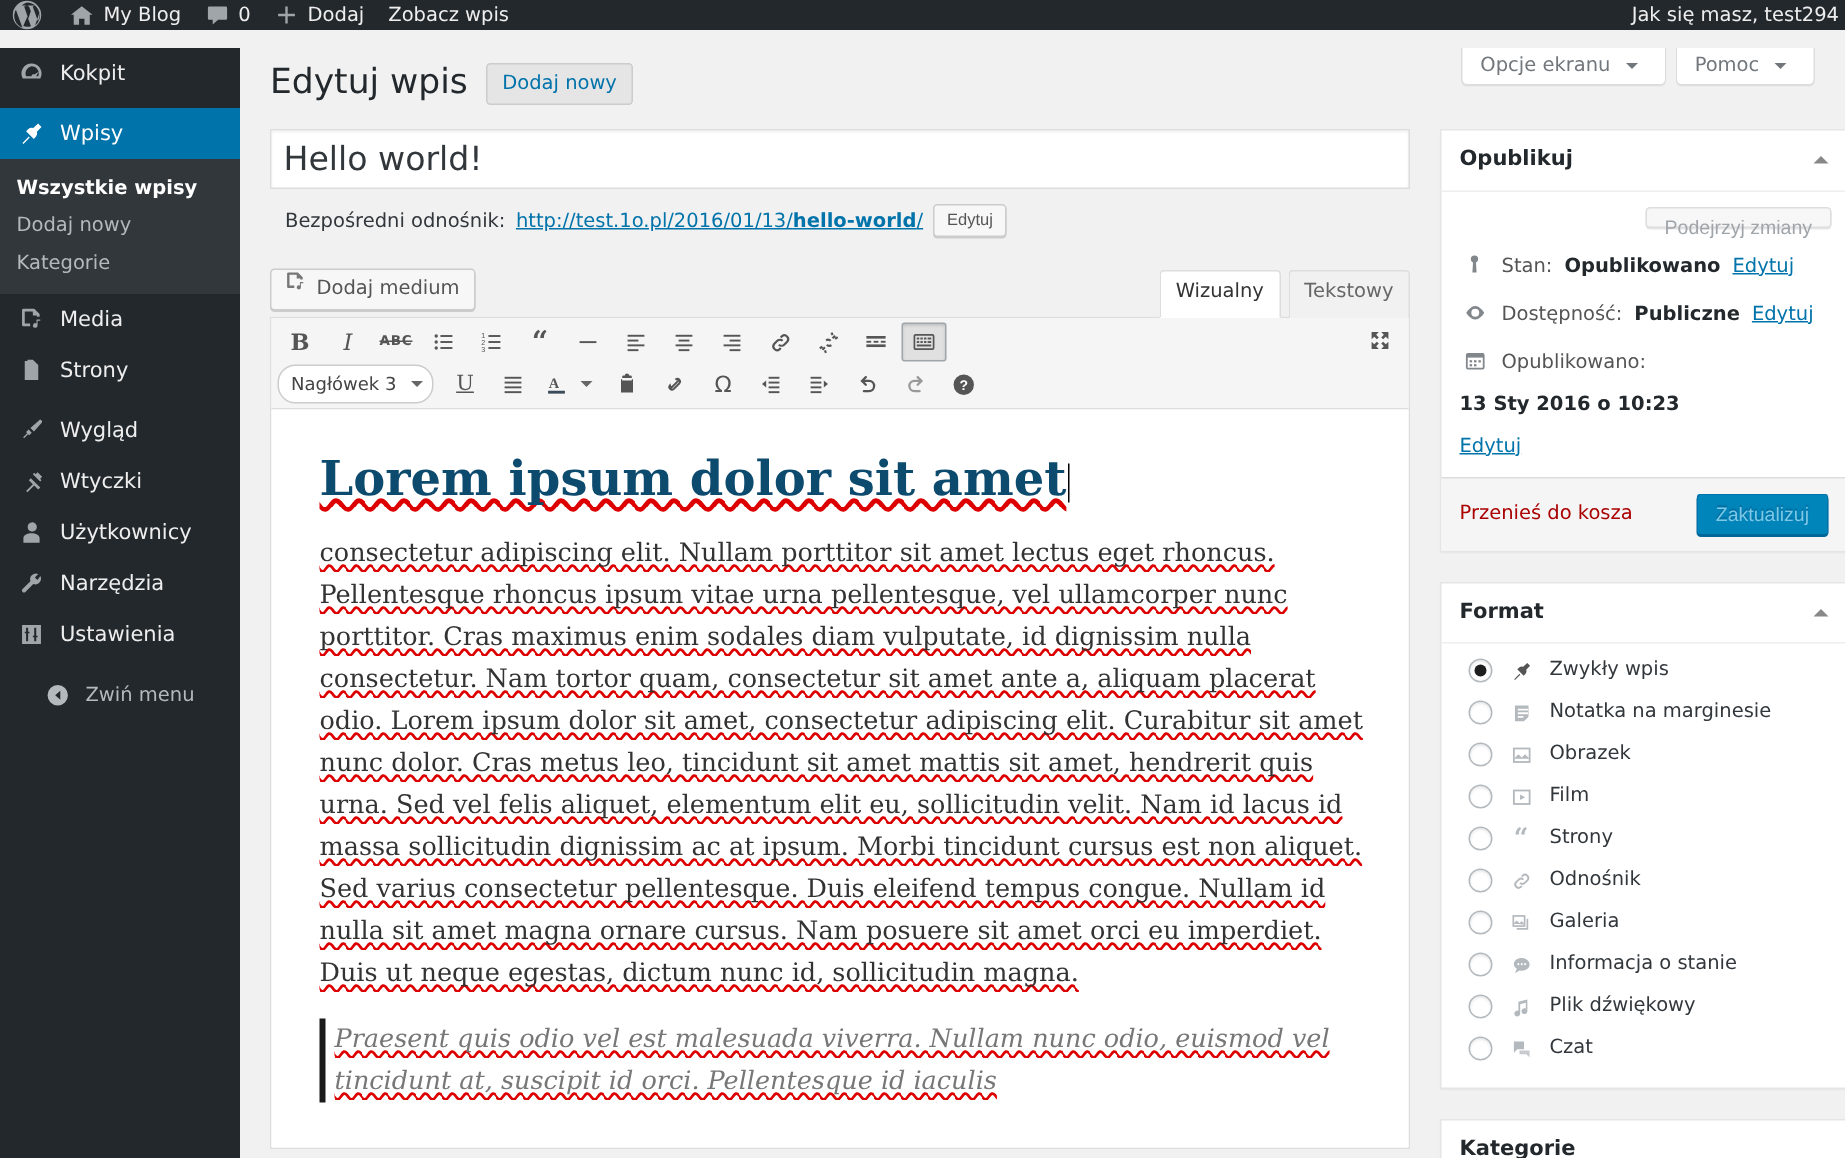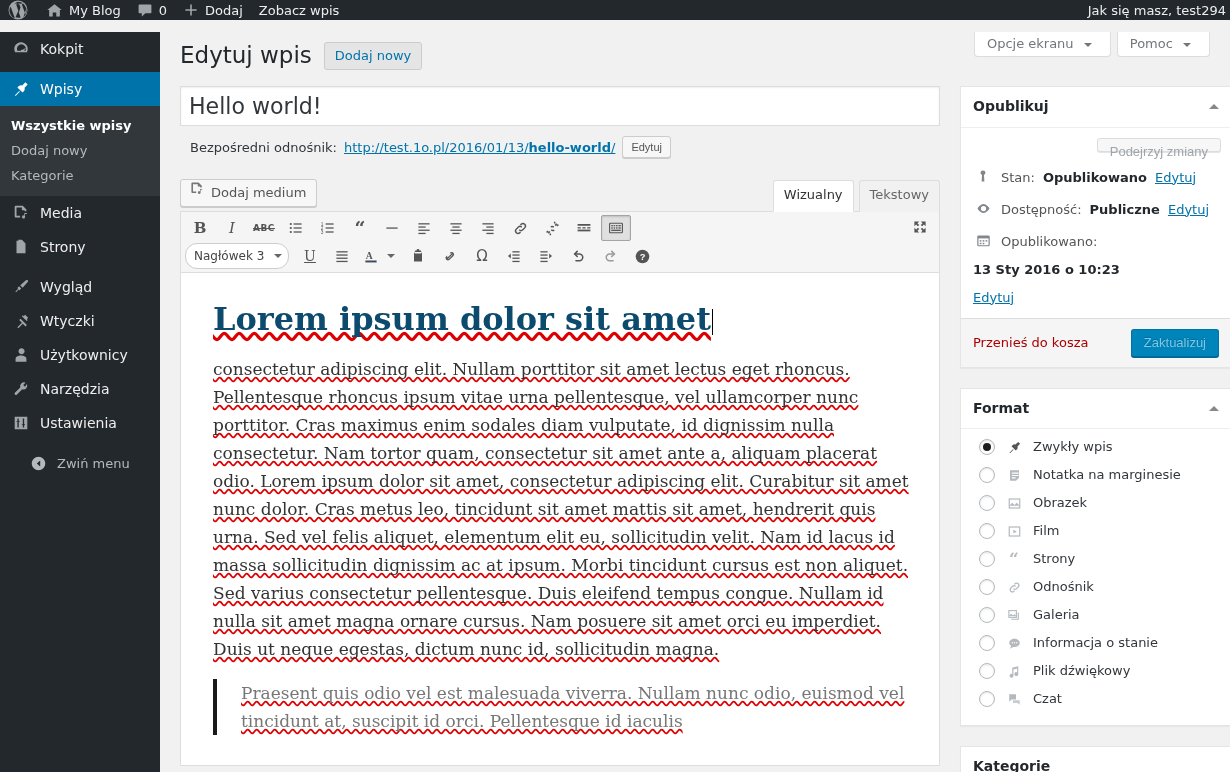--- a/index.html
+++ b/index.html
@@ -327,22 +327,23 @@
     margin-left: 1px;
   }
   .editor-body p.doc-p {
     font-size: 17px;
     line-height: 28px;
     margin: 0 0 16px 0;
     color: #333;
   }
   .editor-body blockquote {
     margin: 0;
-    padding-left: 24px;
+    padding-left: 6px;
     border-left: 4px solid #1a1a1a;
+    font-style: italic;
     color: #777;
     font-size: 17px;
     line-height: 28px;
   }
   
   .sp {
     text-decoration: underline;
     text-decoration-color: #d00;
     text-decoration-style: wavy;
     text-decoration-skip-ink: none;

